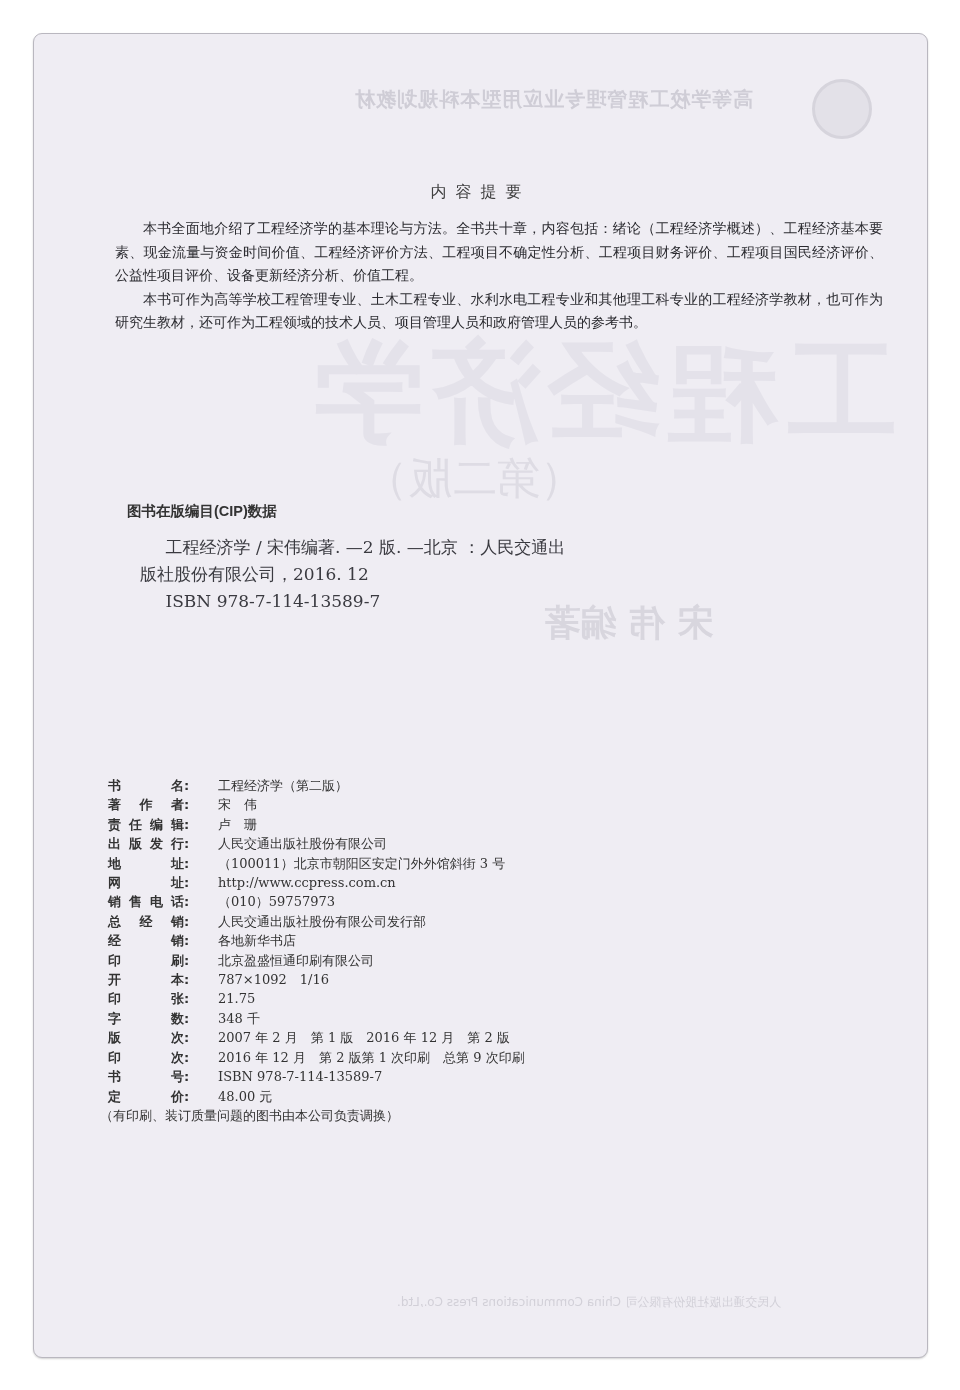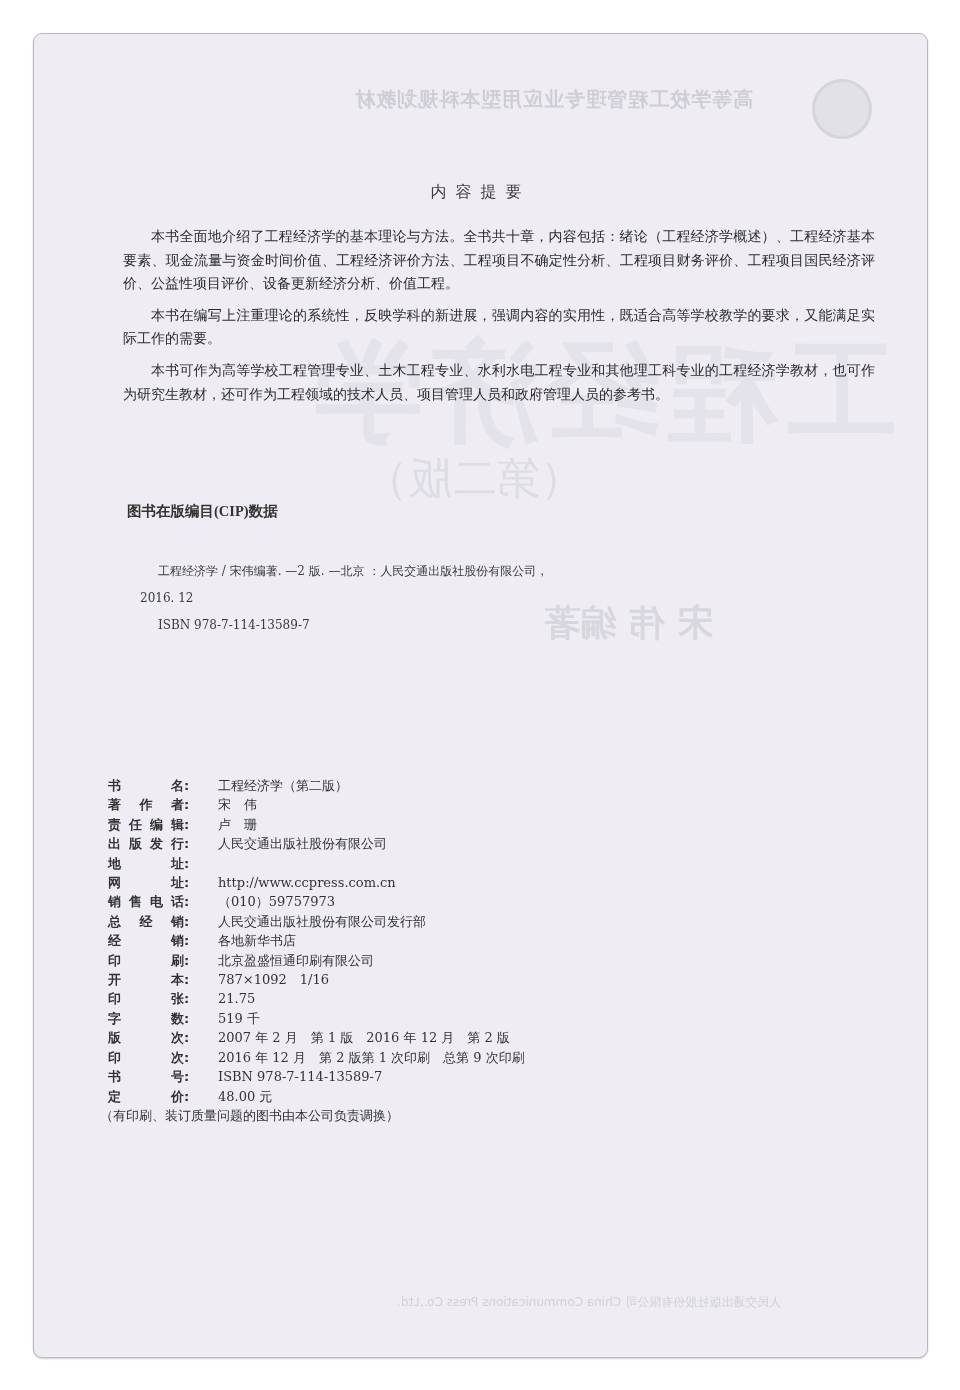--- a/index.html
+++ b/index.html
@@ -19,24 +19,24 @@
   .ghost-big { left: 270px; top: 285px; font-size: 110px; font-weight: bold; color: #e4e2ea; letter-spacing: 8px; }
   .ghost-ed { left: 330px; top: 415px; font-size: 44px; color: #dedce4; }
   .ghost-author { left: 510px; top: 565px; font-size: 36px; color: #d8d6de; font-weight: bold; }
   .ghost-pub { position: absolute; left: 363px; top: 1260px; font-size: 12px; color: #d2d0d8; transform: scaleX(-1); white-space: nowrap; font-family: "DejaVu Sans", sans-serif; }
 
   .abstract-title {
     position: absolute; left: 0; width: 100%; top: 148px; text-align: center;
     font-family: "DejaVu Sans", sans-serif; font-size: 16px; letter-spacing: 9px; color: #404040;
   }
   .abstract { position: absolute; left: 81px; width: 768px; top: 183px; font-size: 14px; line-height: 23.6px; text-align: justify; }
-  .abstract p { margin: 8px; text-indent: 2em; }
-
-  .cip-heading { position: absolute; left: 93px; top: 468px; font-family: Liberation Serif, serif; font-weight: bold; font-size: 14.5px; color: #333; }
-  .cip { position: absolute; left: 106px; width: 440px; top: 500px; font-size: 12px; line-height: 27px; color: #3a3a40; margin-top: 24px; }
+  .abstract p { margin: 0; text-indent: 2em; }
+
+  .cip-heading { position: absolute; left: 93px; top: 468px; font-family: Liberation Sans, sans-serif; font-weight: bold; font-size: 14.5px; color: #333; }
+  .cip { position: absolute; left: 106px; width: 440px; top: 500px; font-size: 17px; line-height: 27px; color: #3a3a40; }
   .cip p { margin: 0; text-indent: 1.5em; }
   .cip .gap { margin-top: 9px; }
 
   .colophon { position: absolute; left: 74px; top: 742px; font-size: 13px; line-height: 19.4px; color: #333; }
   .row { display: flex; white-space: nowrap; }
   .row .k { width: 76px; font-family: "DejaVu Sans", sans-serif; font-weight: bold; display: flex; justify-content: space-between; }
   .row .k span { display: inline-block; }
   .row .c { font-family: "DejaVu Sans", sans-serif; font-weight: bold; width: 8px; }
   .row .v { padding-left: 2px; margin-left: 24px; }
   .note { margin-left: -8px; font-family: Liberation Serif, serif; }
@@ -48,21 +48,20 @@
   <div class="ghost-logo"></div>
   <div class="ghost ghost-series">高等学校工程管理专业应用型本科规划教材</div>
   <div class="ghost ghost-big">工程经济学</div>
   <div class="ghost ghost-ed">（第二版）</div>
   <div class="ghost ghost-author">宋 伟 编著</div>
   <div class="ghost-pub">人民交通出版社股份有限公司 China Communications Press Co.,Ltd.</div>
 
   <div class="abstract-title">内容提要</div>
   <div class="abstract">
     <p>本书全面地介绍了工程经济学的基本理论与方法。全书共十章，内容包括：绪论（工程经济学概述）、工程经济基本要素、现金流量与资金时间价值、工程经济评价方法、工程项目不确定性分析、工程项目财务评价、工程项目国民经济评价、公益性项目评价、设备更新经济分析、价值工程。</p>
-    <p>本书在编写上注重理论的系统性，反映学科的新进展，强调内容的实用性，既适合高等学校教学的要求，又能满足实际工作的需要。</p>
     <p>本书可作为高等学校工程管理专业、土木工程专业、水利水电工程专业和其他理工科专业的工程经济学教材，也可作为研究生教材，还可作为工程领域的技术人员、项目管理人员和政府管理人员的参考书。</p>
   </div>
 
   <div class="cip-heading">图书在版编目(CIP)数据</div>
   <div class="cip">
     <p>工程经济学 / 宋伟编著. —2 版. —北京 ：人民交通出版社股份有限公司，2016. 12</p>
     <p>ISBN 978-7-114-13589-7</p>
   </div>
 
   <div class="colophon" id="colophon">
@@ -102,20 +101,21 @@
         </div>
         <div class="c">:</div>
         <div class="v">人民交通出版社股份有限公司</div>
       </div>
       <div class="row">
         <div class="k">
           <span>地</span>
           <span>址</span>
         </div>
         <div class="c">:</div>
+        <div class="v">（100011）北京市朝阳区安定门外外馆斜街 3 号</div>
       </div>
       <div class="row">
         <div class="k">
           <span>网</span>
           <span>址</span>
         </div>
         <div class="c">:</div>
         <div class="v">http://www.ccpress.com.cn</div>
       </div>
       <div class="row">
@@ -168,21 +168,21 @@
         </div>
         <div class="c">:</div>
         <div class="v">21.75</div>
       </div>
       <div class="row">
         <div class="k">
           <span>字</span>
           <span>数</span>
         </div>
         <div class="c">:</div>
-        <div class="v">519 千</div>
+        <div class="v">348 千</div>
       </div>
       <div class="row">
         <div class="k">
           <span>版</span>
           <span>次</span>
         </div>
         <div class="c">:</div>
         <div class="v">2007 年 2 月　第 1 版　2016 年 12 月　第 2 版</div>
       </div>
       <div class="row">

